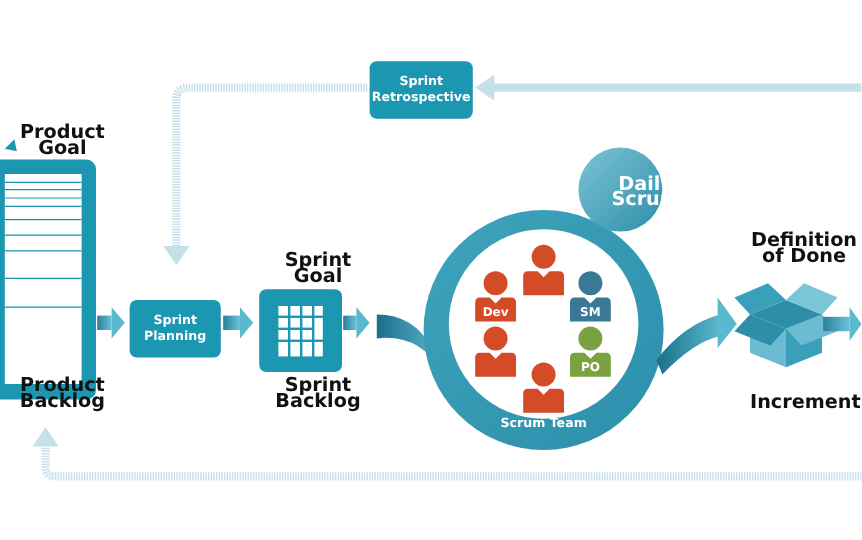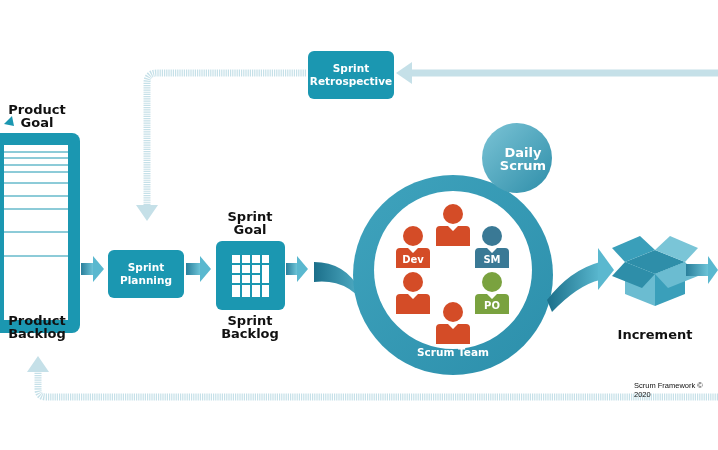--- a/index.html
+++ b/index.html
@@ -1,20 +1,20 @@
 <!DOCTYPE html>
 <html><head>
 <meta charset="utf-8">
 <style>
   html, body { margin:0; padding:0; background:#ffffff; }
   body { width:718px; height:450px; position:relative; overflow:hidden;
          font-family:"DejaVu Sans", sans-serif; }
   #stage { position:absolute; left:0; top:0; width:718px; height:450px; }
-  .lbl { position:absolute; text-align:center; font-weight:bold; font-size:13px;
-         line-height:13px; color:#111; white-space:pre-line; }
+  .lbl { position:absolute; text-align:center; font-weight:bold; font-size:16px;
+         line-height:13px; color:#111; white-space:pre-line;margin-left:15px; }
   .box { position:absolute; background:#1b97b1; border-radius:6px; color:#fff;
          font-weight:bold; font-size:10.5px; line-height:13px; text-align:center;
          display:flex; align-items:center; justify-content:center; white-space:pre-line; }
   .copy { position:absolute; font-family:"Liberation Sans", sans-serif; font-size:7.5px; color:#111; }
 </style>
 </head>
 <body>
 
 <div id="stage">
   <svg width="718" height="450" viewBox="0 0 718 450" style="position:absolute;left:0;top:0;">
@@ -163,23 +163,24 @@
   </svg>
 
   <div class="lbl" style="left:0;top:103px;width:74px;">Product
 Goal</div>
   <div class="lbl" style="left:0;top:314px;width:74px;">Product
 Backlog</div>
   <div class="lbl" style="left:214px;top:210px;width:72px;">Sprint
 Goal</div>
   <div class="lbl" style="left:214px;top:314px;width:72px;">Sprint
 Backlog</div>
+  <div class="lbl" style="left:610px;top:193px;width:90px;">Definition
+of Done</div>
   <div class="lbl" style="left:610px;top:328px;width:90px;">Increment</div>
 
   <div class="box" style="left:108px;top:250px;width:76px;height:48px;">Sprint
 Planning</div>
   <div class="box" style="left:308px;top:51px;width:86px;height:48px;">Sprint
 Retrospective</div>
   <div class="lbl" style="left:482px;top:146px;width:82px;color:#fff;">Daily
 Scrum</div>
 
-  <div class="copy" style="left:634px;top:381px;">Scrum Framework © 2020</div>
 </div>
 
 </body></html>

